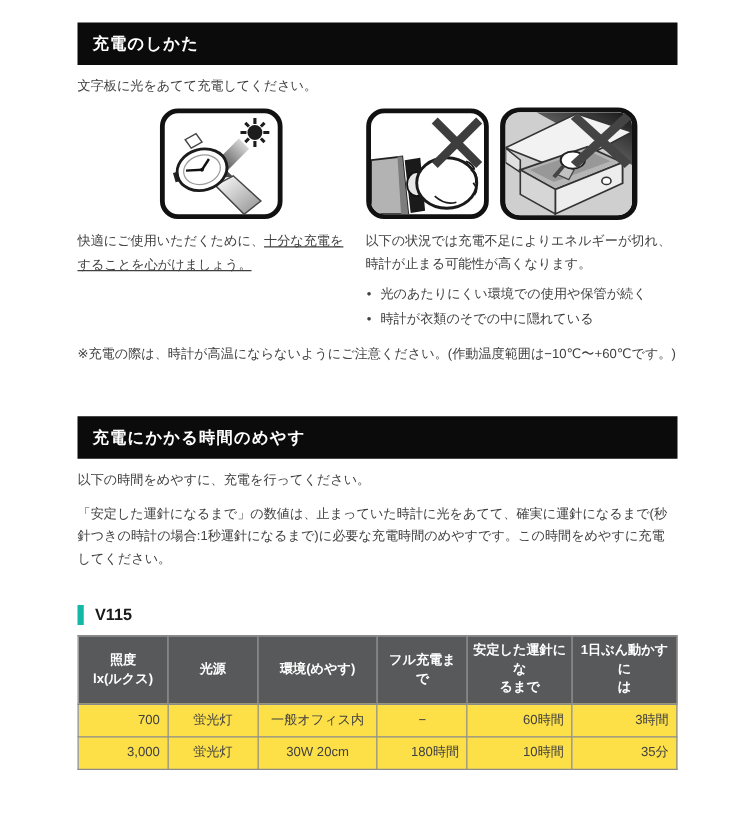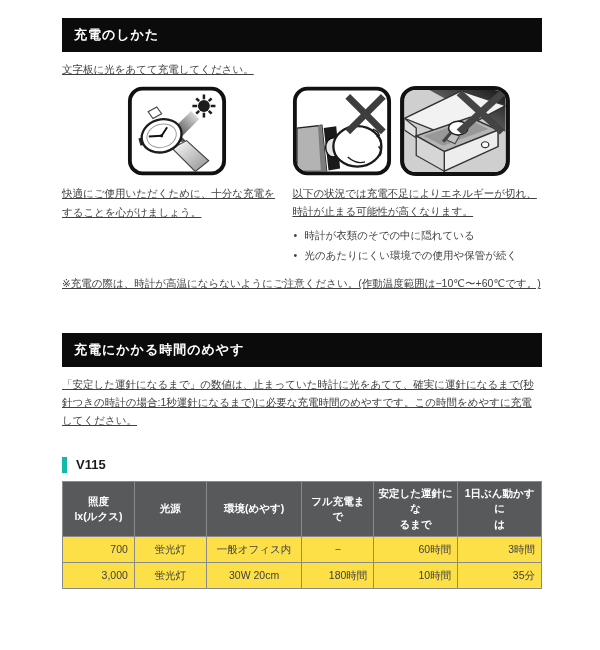--- a/index.html
+++ b/index.html
@@ -2,21 +2,21 @@
 <html><head>
 <meta charset="utf-8">
 <style>
   html,body{margin:0;padding:0;background:#ffffff;}
   body{
     width:600px;height:650px;overflow:hidden;
     font-family:"Liberation Sans","DejaVu Sans",sans-serif;
     color:#404040;font-size:10.5px;line-height:1.7;
   }
   .page{padding:18px 58px 0 62px;}
-  p{margin:0;text-decoration:underline;}
+  p{margin:0;}
   .section-bar{
     background:#0b0b0b;color:#ffffff;font-size:13px;font-weight:bold;
     padding:6px 12px;letter-spacing:1px;font-family:Liberation Serif, serif;
   }
   .intro{margin:9px 0 6px;}
   
   .figs{display:flex;margin-top:3px;align-items:flex-start;}
   .figs-left{width:48%;display:flex;justify-content:center;}
   .figs-right{width:52%;display:flex;gap:7px;justify-content:flex-start;}
   .fig svg{display:block;}
@@ -166,35 +166,36 @@
           </svg>
         </div>
       </div>
     </div>
 
     <div class="captions">
       <p class="cap-left"><span>快適にご使用いただくために、</span><span class="underlined">十分な充電をすることを心がけましょう。</span></p>
       <div class="cap-right">
         <p>以下の状況では充電不足によりエネルギーが切れ、時計が止まる可能性が高くなります。</p>
         <ul class="bullets">
+          <li>光のあたりにくい環境での使用や保管が続く</li>
           <li>時計が衣類のそでの中に隠れている</li>
-          <li>光のあたりにくい環境での使用や保管が続く</li>
         </ul>
       </div>
     </div>
 
     <div class="notes">
       <p class="note">※充電の際は、時計が高温にならないようにご注意ください。(作動温度範囲は−10℃〜+60℃です。)</p>
     </div>
   </section>
 
   <section class="section2">
     <div class="section-bar">
       <span>充電にかかる時間のめやす</span>
     </div>
+    <p class="intro">以下の時間をめやすに、充電を行ってください。</p>
     <p class="desc">「安定した運針になるまで」の数値は、止まっていた時計に光をあてて、確実に運針になるまで(秒針つきの時計の場合:1秒運針になるまで)に必要な充電時間のめやすです。この時間をめやすに充電してください。</p>
 
     <h3 class="model-heading"><span>V115</span></h3>
 
     <table class="charge">
       <colgroup>
         <col style="width:15%">
           <col style="width:15%">
           <col style="width:20%">
         <col style="width:15%">

